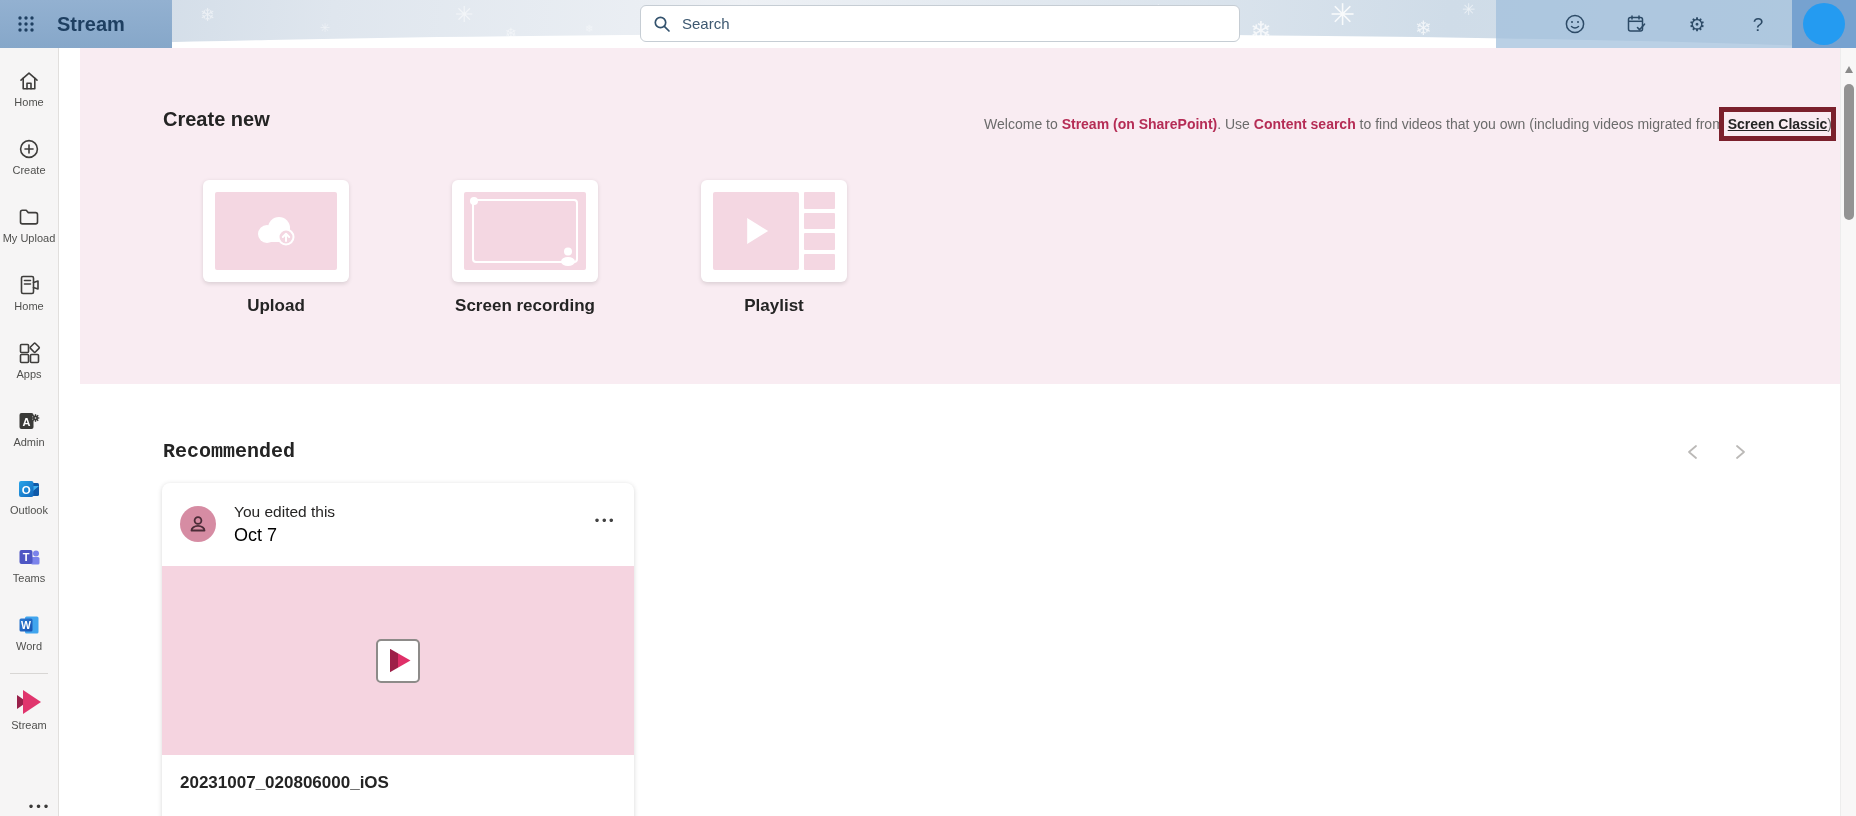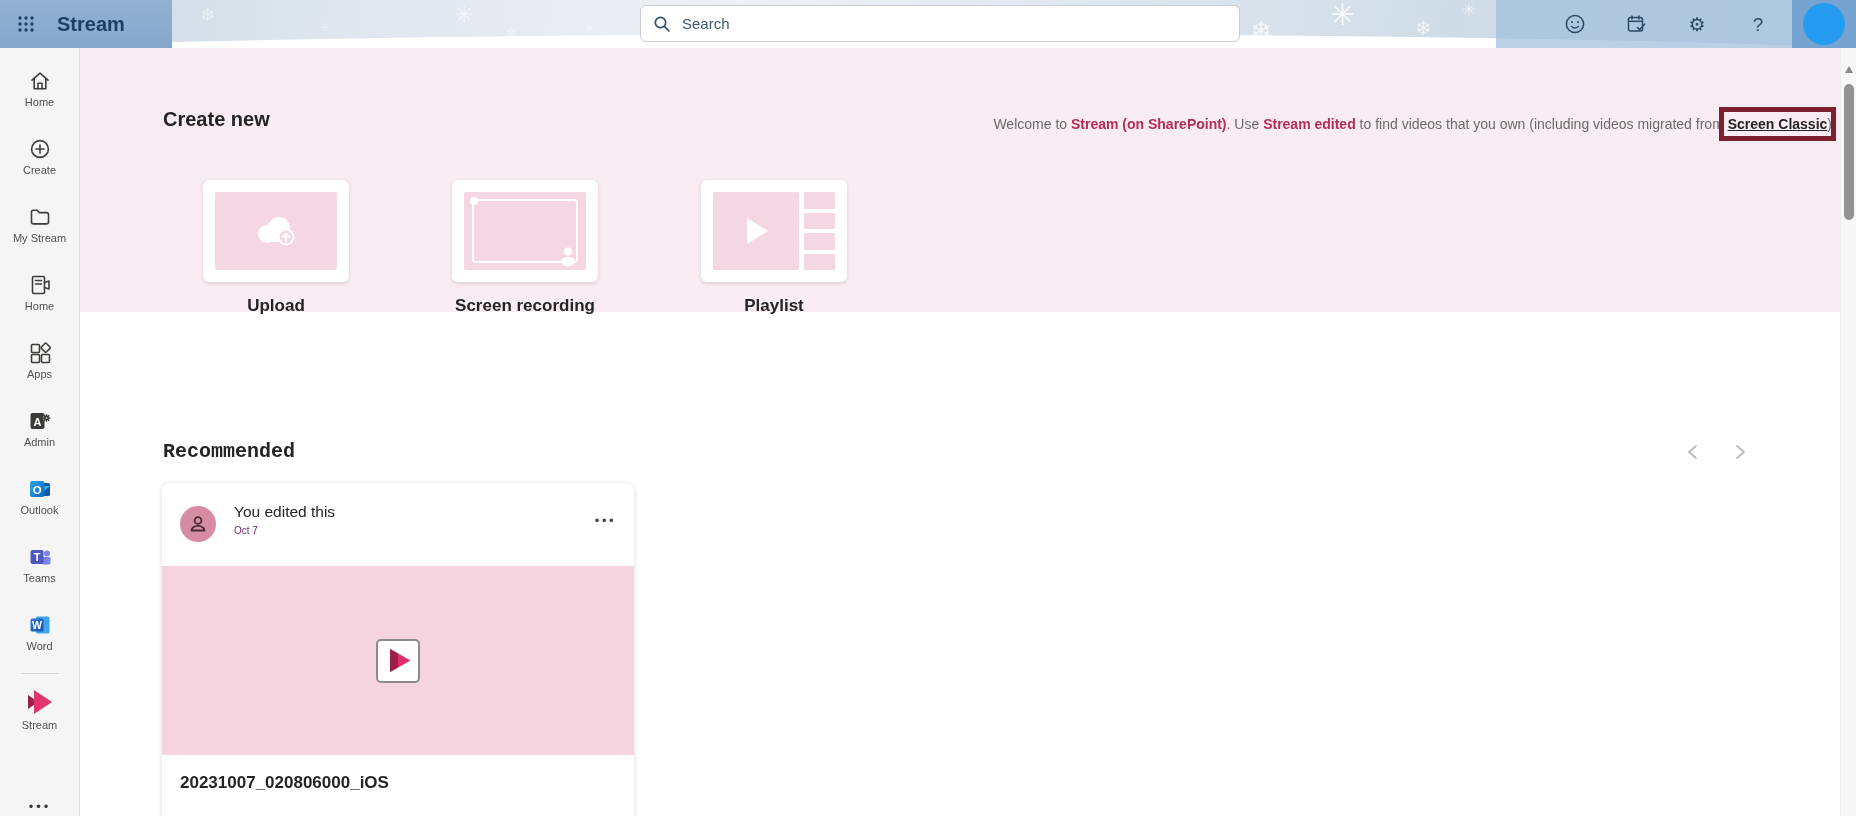--- a/index.html
+++ b/index.html
@@ -34,30 +34,30 @@
     background:rgba(159,190,219,.72); display:flex; align-items:center; gap:37px; padding-left:67px; z-index:3; }
   .tico { width:24px; height:24px; display:flex; align-items:center; justify-content:center;
     color:#2c4a66; cursor:pointer; flex:0 0 auto; }
   .tico .glyph { font-size:19px; line-height:1; color:#2c4a66; }
   .help-glyph { font-size:20px; font-weight:400; }
   .avatar-block { position:absolute; left:1792px; top:0; width:64px; height:48px; background:#76a2d0; z-index:3; }
   .avatar-circle { position:absolute; left:11px; top:3px; width:42px; height:42px; border-radius:50%;
     background:#249bf1; cursor:pointer; }
 
   
-  .sidebar { position:absolute; left:0; top:48px; width:80px; height:768px; background:#f6f5f5;
+  .sidebar { position:absolute; left:0; top:48px; width:59px; height:768px; background:#f6f5f5;
     border-right:1px solid #e1dfdd; display:flex; flex-direction:column; align-items:center; padding-top:21px; }
   .side-item { display:flex; flex-direction:column; align-items:center; width:80px; margin-bottom:29px; cursor:pointer; }
   .side-item .slabel { margin-top:3px; font-size:11px; color:#50504e; white-space:nowrap; }
   .side-divider { width:38px; border-top:1px solid #d8d6d4; margin:-8px 0 12px 0; }
   .more-dots { position:absolute; bottom:2px; left:0; width:80px; text-align:center; font-size:13px;
     letter-spacing:3px; color:#3b3a39; cursor:pointer; }
 
   
-  .create-section { position:absolute; left:80px; top:48px; width:1760px; height:264px; background:#f9ecf2; }
+  .create-section { position:absolute; left:80px; top:48px; width:1760px; height:336px; background:#f9ecf2; }
   .section-title { position:absolute; font-size:20px; font-weight:700; color:#242424; }
   .create-title { left:83px; top:60px; }
   .welcome { position:absolute; top:66px; right:8px; font-size:14px; line-height:20px; color:#6b6b6b; white-space:nowrap; }
   .wlink { color:#b52c55; font-weight:700; cursor:pointer; }
   .wlink-classic { color:#242424; font-weight:700; text-decoration:underline; cursor:pointer;
     outline:5px solid #7b202c; outline-offset:4px; }
   .cards { position:absolute; left:123px; top:132px; display:flex; gap:103px; }
   .ccard { width:146px; display:flex; flex-direction:column; align-items:center; cursor:pointer; }
   .cpanel { position:relative; width:146px; height:102px; background:#fff; border-radius:6px;
     box-shadow:0 1.6px 4px rgba(0,0,0,.12); }
@@ -77,21 +77,21 @@
   .rec-title { left:163px; top:440px;font-family:Liberation Mono, monospace; }
   .chev { position:absolute; top:442px; width:20px; height:20px; cursor:pointer; }
   .chev-left { left:1684px; } .chev-right { left:1729px; }
 
   .vcard { position:absolute; left:162px; top:483px; width:472px; height:360px; background:#fff;
     border-radius:8px; box-shadow:0 1px 5px rgba(0,0,0,.16); overflow:hidden; cursor:pointer; }
   .vheader { position:relative; height:83px; }
   .vavatar { position:absolute; left:18px; top:23px; width:36px; height:36px; border-radius:50%;
     background:#d68ca3; display:flex; align-items:center; justify-content:center; }
   .vactivity { position:absolute; left:72px; top:20px; font-size:15.5px; color:#252423; }
-  .vdate { position:absolute; left:72px; top:42px; font-size:10px; color:#701a75; }
+  .vdate { position:absolute; left:72px; top:42px; font-size:18px; color:#000000; }
   .vmore { position:absolute; right:18px; top:30px; font-size:13px; letter-spacing:2.5px; color:#424242; cursor:pointer; }
   .vthumb { position:relative; height:189px; background:#f5d4e0; }
   .playbtn { position:absolute; left:50%; top:50%; transform:translate(-50%,-50%); width:44px; height:44px;
     background:#fff; border:2px solid #8d8b89; border-radius:5px; display:flex; align-items:center;
     justify-content:center; cursor:pointer; }
   .playtri { width:21px; height:24px; margin-left:4px; clip-path:polygon(0 0,100% 50%,0 100%);
     background:linear-gradient(to right,#9e2048 0 36%,#df2f68 36%); }
   .vname { padding:18px 18px; font-size:17px; font-weight:700; color:#242424; }
 
   
@@ -195,21 +195,21 @@
           <line x1="12" y1="8" x2="12" y2="16"></line>
           <line x1="8" y1="12" x2="16" y2="12"></line>
       </svg>
       <span class="slabel">Create</span>
     </div>
 
     <div class="side-item">
       <svg width="24" height="24" viewBox="0 0 24 24" fill="none" stroke="#3e3d3b" stroke-width="1.6" stroke-linejoin="round">
         <path d="M3.5 7.2 C3.5 6.1 4.3 5.3 5.4 5.3 H9.2 L11.3 7.6 H18.6 C19.7 7.6 20.5 8.4 20.5 9.5 V17 C20.5 18.1 19.7 18.9 18.6 18.9 H5.4 C4.3 18.9 3.5 18.1 3.5 17 Z"></path>
       </svg>
-      <span class="slabel">My Stream</span>
+      <span class="slabel">My Upload</span>
     </div>
 
     <div class="side-item">
       <svg width="24" height="24" viewBox="0 0 24 24" fill="none" stroke="#3e3d3b" stroke-width="1.6" stroke-linejoin="round" stroke-linecap="round">
         <rect x="4.5" y="3.5" width="12" height="17" rx="1.5"></rect>
         <line x1="7.5" y1="7.5" x2="13.5" y2="7.5"></line>
           <line x1="7.5" y1="11" x2="13.5" y2="11"></line>
         <path d="M16.5 9.5 L21 8 V16 L16.5 14.5"></path>
       </svg>
       <span class="slabel">Home</span>
@@ -294,21 +294,21 @@
       </svg>
       <span class="slabel">Stream</span>
     </div>
 
     <div class="more-dots">•••</div>
   </div>
 
   <div class="create-section">
     <div class="section-title create-title">Create new</div>
 
-    <div class="welcome"><span>Welcome to </span><span class="wlink">Stream (on SharePoint)</span><span>. Use </span><span class="wlink">Stream edited</span><span> to find videos that you own (including videos migrated from </span><span class="wlink-classic">Screen Classic</span><span>)</span></div>
+    <div class="welcome"><span>Welcome to </span><span class="wlink">Stream (on SharePoint)</span><span>. Use </span><span class="wlink">Content search</span><span> to find videos that you own (including videos migrated from </span><span class="wlink-classic">Screen Classic</span><span>)</span></div>
 
     <div class="cards">
 
       <div class="ccard">
         <div class="cpanel">
           <div class="cpink">
             <svg class="center" width="48" height="34" viewBox="0 0 48 34">
               <circle cx="15" cy="20" r="9" fill="#fff"></circle>
               <circle cx="27" cy="14" r="11" fill="#fff"></circle>
               <rect x="8" y="17" width="30" height="11" rx="5" fill="#fff"></rect>

